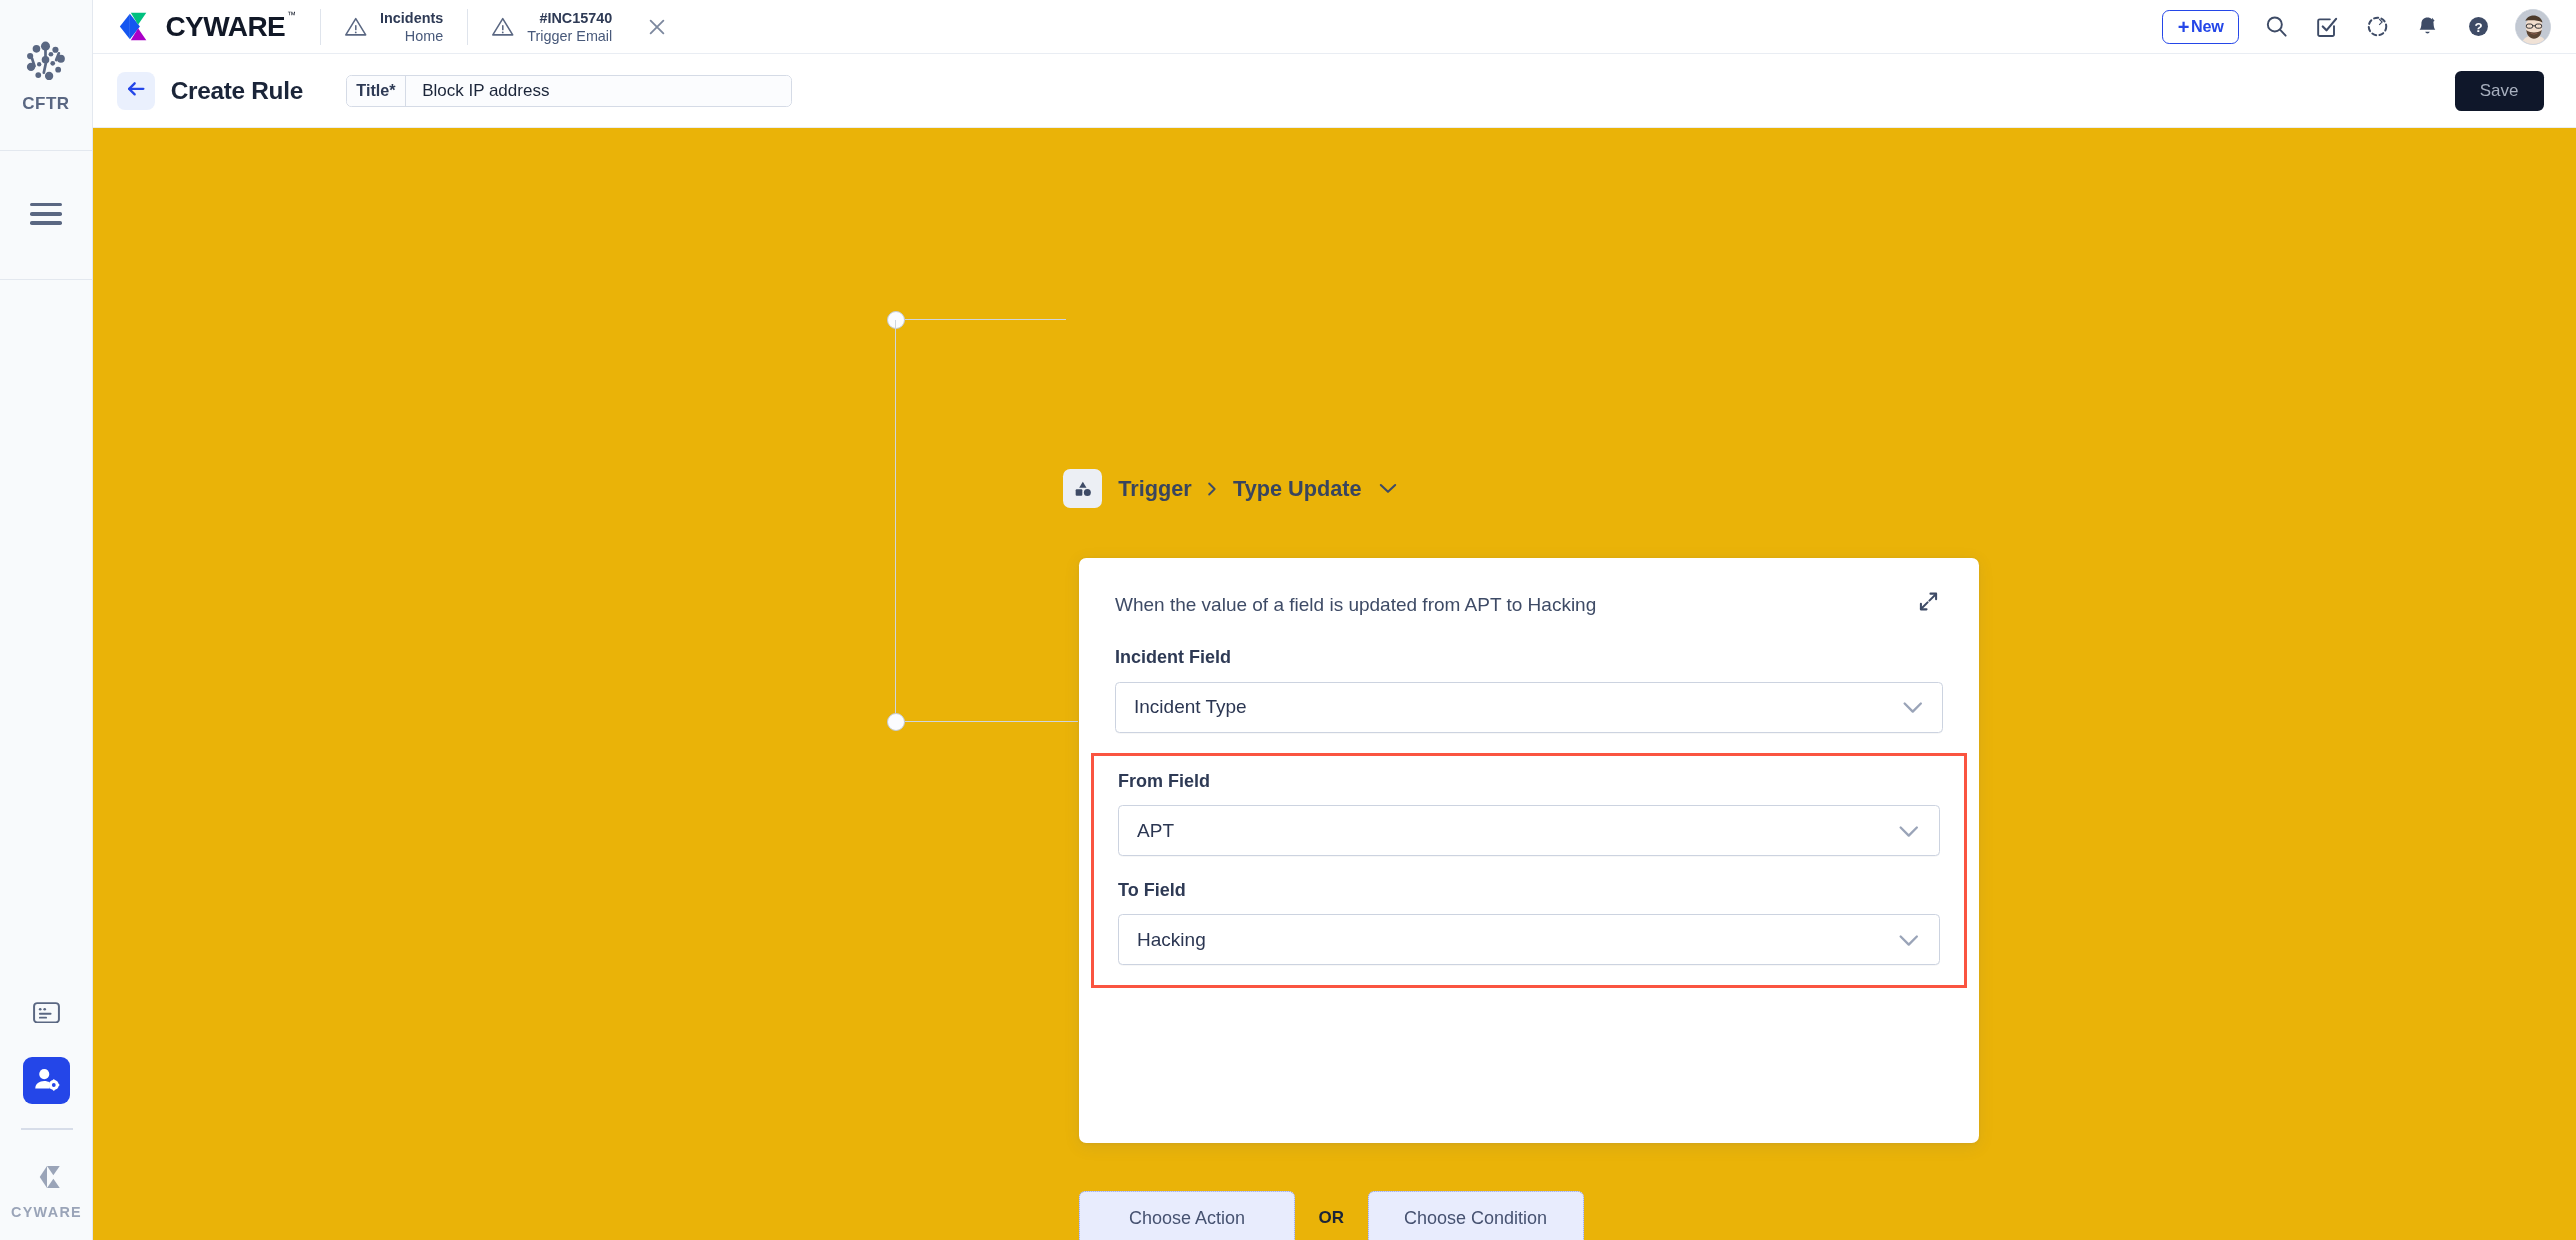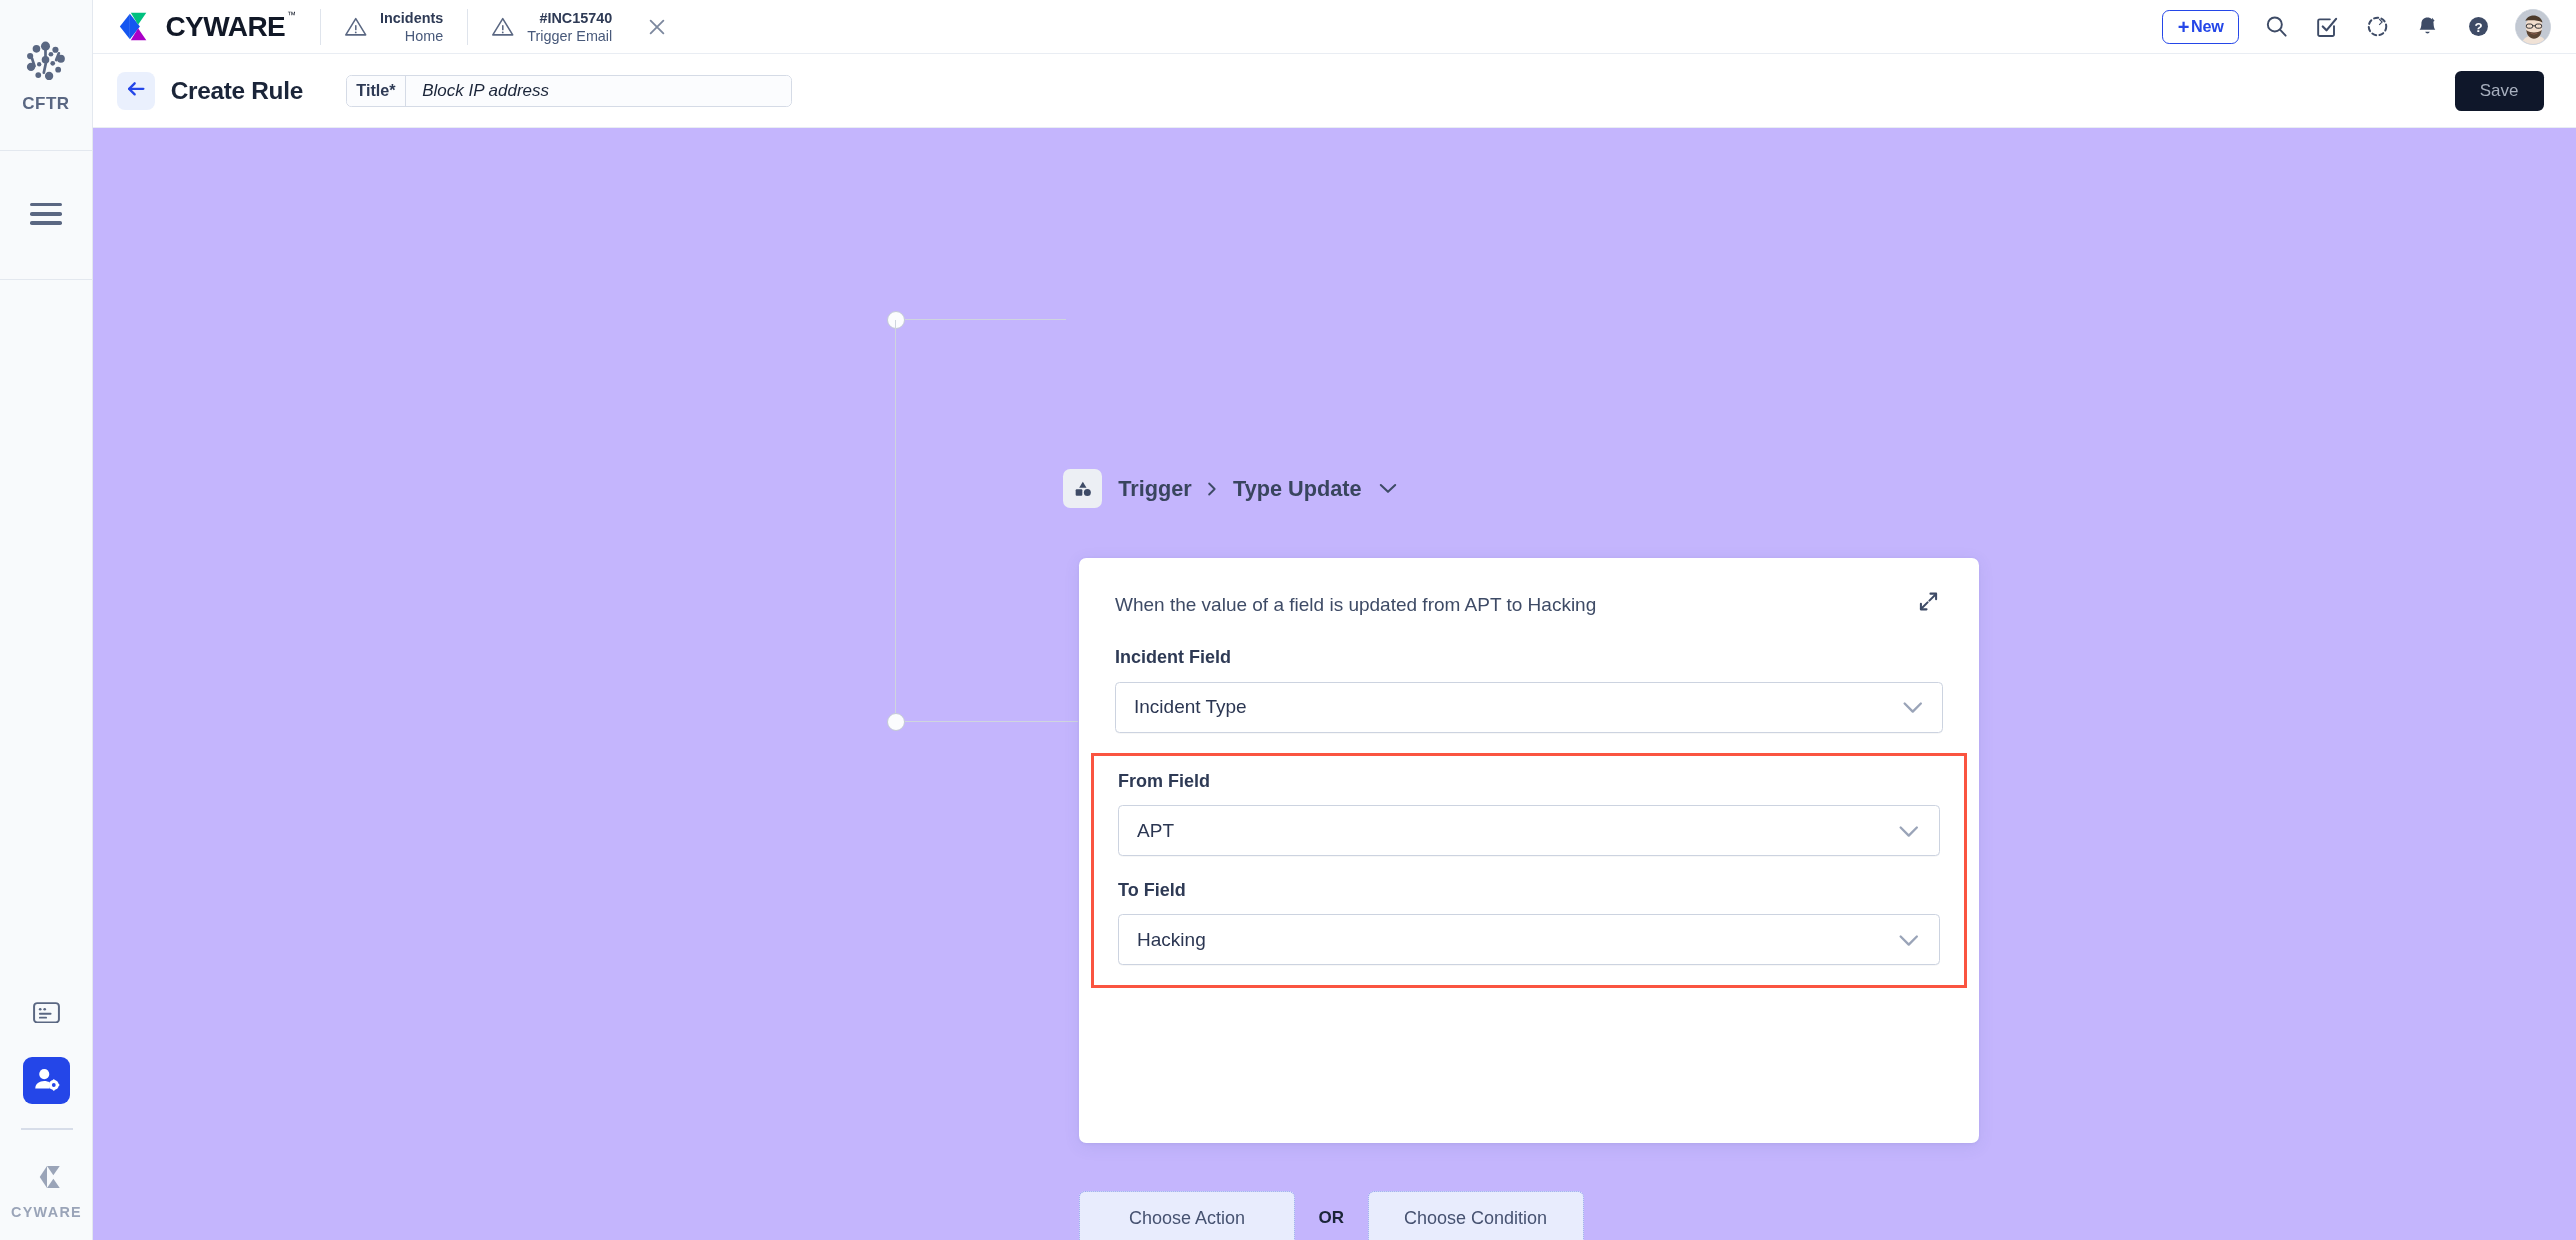--- a/index.html
+++ b/index.html
@@ -110,30 +110,29 @@
     display:flex; align-items:center; justify-content:center;
     width: 59px; flex: 0 0 59px;
     font-size: 16.2px; font-weight: bold; color: #2e3a55;
     border-right: 0.9px solid #d5dbe6;
     background: #fbfcfe;
   }
   .title-input {
     flex: 1; border: 0; outline: 0; background: #fbfcfe;
     font-size: 17px; color: #1b2539; padding: 0 16.2px;
     font-family: "Liberation Sans", sans-serif;
-    font-style: italic;
   }
   .save-btn {
     margin-left: auto; background:#0f172a; color:#a8b0bf;
     border: 0; border-radius: 6.3px; height: 40px; padding: 0 25px;
     font-size: 17px; font-family: "Liberation Sans", sans-serif;
   }
 
   
-  .canvas { flex: 1; background: #c4b5fd; position: relative; overflow: hidden; }
+  .canvas { flex: 1; background: #eab308; position: relative; overflow: hidden; }
 
   
   .conn-v { position:absolute; background:#cfd5de; }
   .node-dot {
     position:absolute; width: 18px; height: 18px; border-radius: 50%;
     background:#fbfcfe; border: 1.4px solid #c3cad6;
   }
 
   
   .trig-head {

